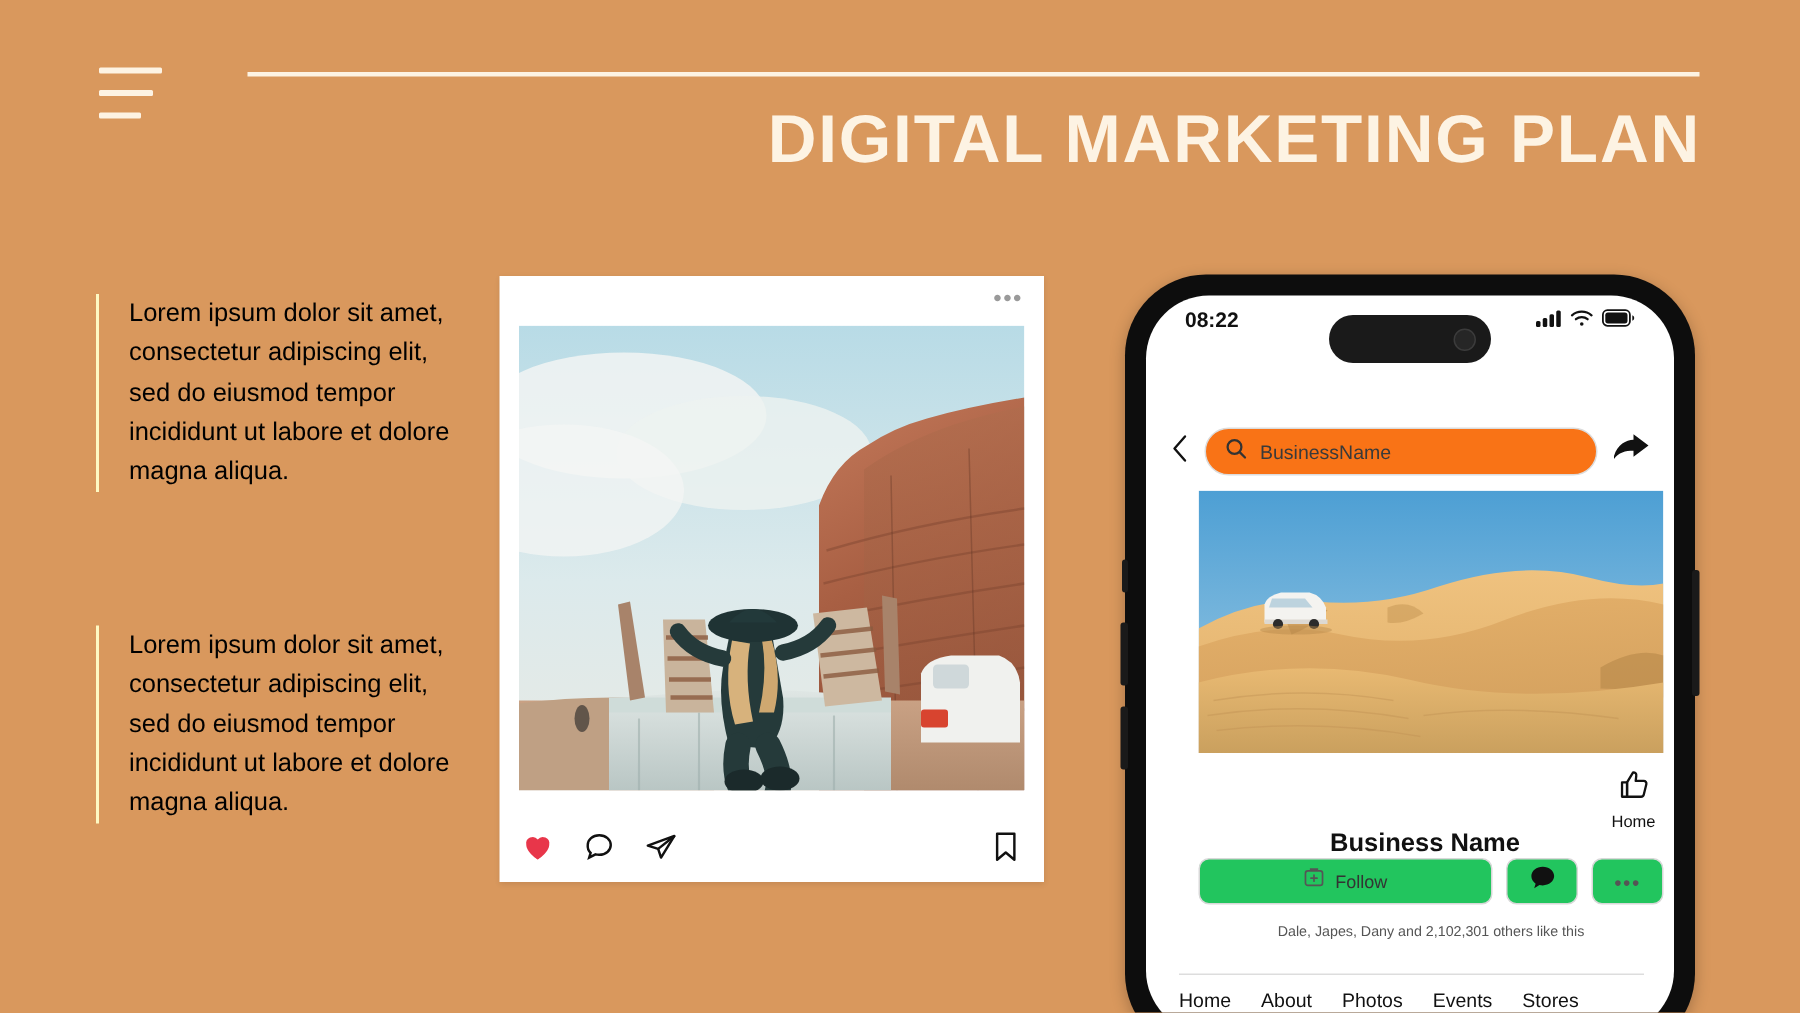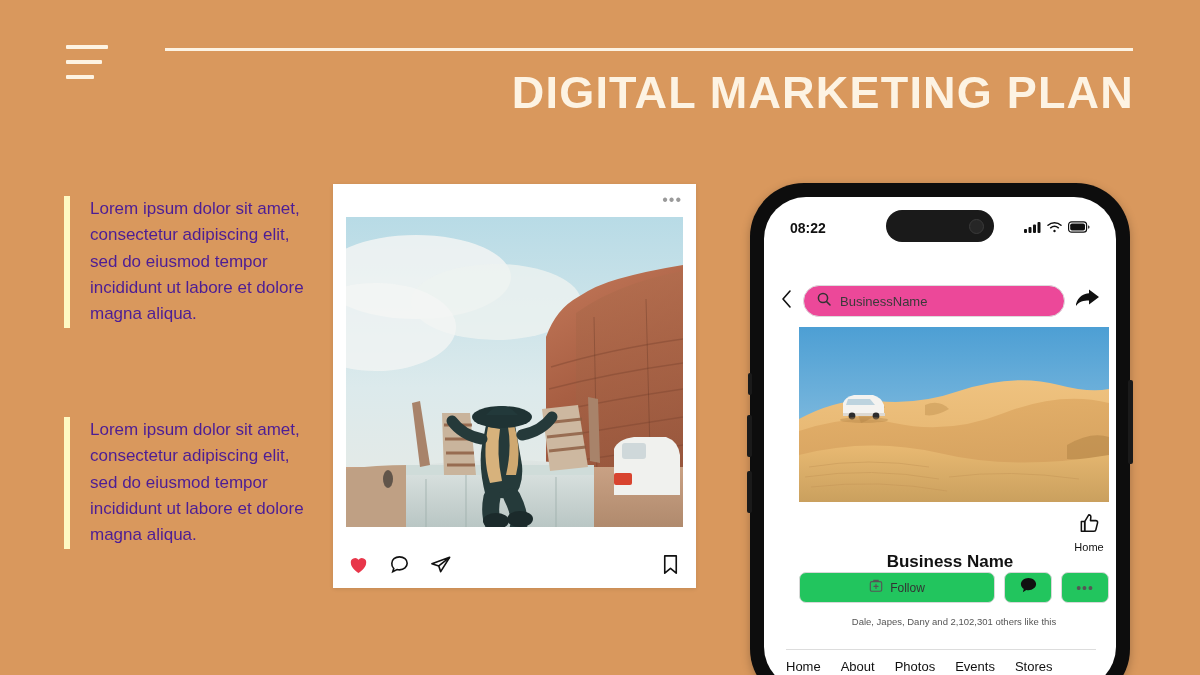--- a/index.html
+++ b/index.html
@@ -30,22 +30,22 @@
     position:absolute; right:66px; top:68px;
     font-size:45px; font-weight:bold; letter-spacing:1.2px;
     color:#fdf3e3; text-align:right; line-height:1.1;
     white-space:nowrap;
   }
 
   
   .text-block {
     position:absolute; left:64px; width:250px;
     padding-left:20px;
-    border-left:6px solid #fef9c3;
-    font-size:17px; line-height:1.55; color:#4c1d95;
+    border-left:2px solid #fef9c3;
+    font-size:17px; line-height:1.55; color:#000000;
   }
   #text-block-1 { top:196px; }
   #text-block-2 { top:417px; }
 
   
   #post-card {
     position:absolute; left:333px; top:184px;
     width:363px; height:404px;
     background:#ffffff;
     box-shadow:0 1px 4px rgba(0,0,0,.10);
@@ -100,34 +100,34 @@
     display:flex; align-items:center; justify-content:flex-end;
     padding-right:10px;
   }
   #island-camera {
     width:15px; height:15px; border-radius:50%;
     background:#262626; border:1px solid #3b3b3b;
   }
 
   #status-bar {
     position:absolute; left:0; right:0; top:0; height:58px;
-    display:flex; align-items:center; justify-content:space-between;
+    display:flex; align-items:flex-start; justify-content:space-between;
     padding:4px 26px; padding-top:8px;
   }
   #status-time { font-size:14px; font-weight:600; color:#111; }
   #status-icons { display:flex; align-items:center; gap:6px; }
 
   #search-row {
     position:absolute; left:0; right:0; top:84px; height:40px;
     display:flex; align-items:center; gap:10px; padding:0 16px;
   }
   #search-field {
     flex:1; height:32px; border:1px solid #dcdcdc; border-radius:18px;
     display:flex; align-items:center; gap:9px; padding:0 13px;
-    background:#ec4899;
+    background:#f97316;
   }
   #search-text { font-size:13px; color:#3a3a3a; }
 
   #phone-photo {
     position:absolute; left:35px; top:130px;
     width:310px; height:175px;
     overflow:hidden;
   }
   #phone-photo svg { display:block; width:100%; height:100%; }
 

